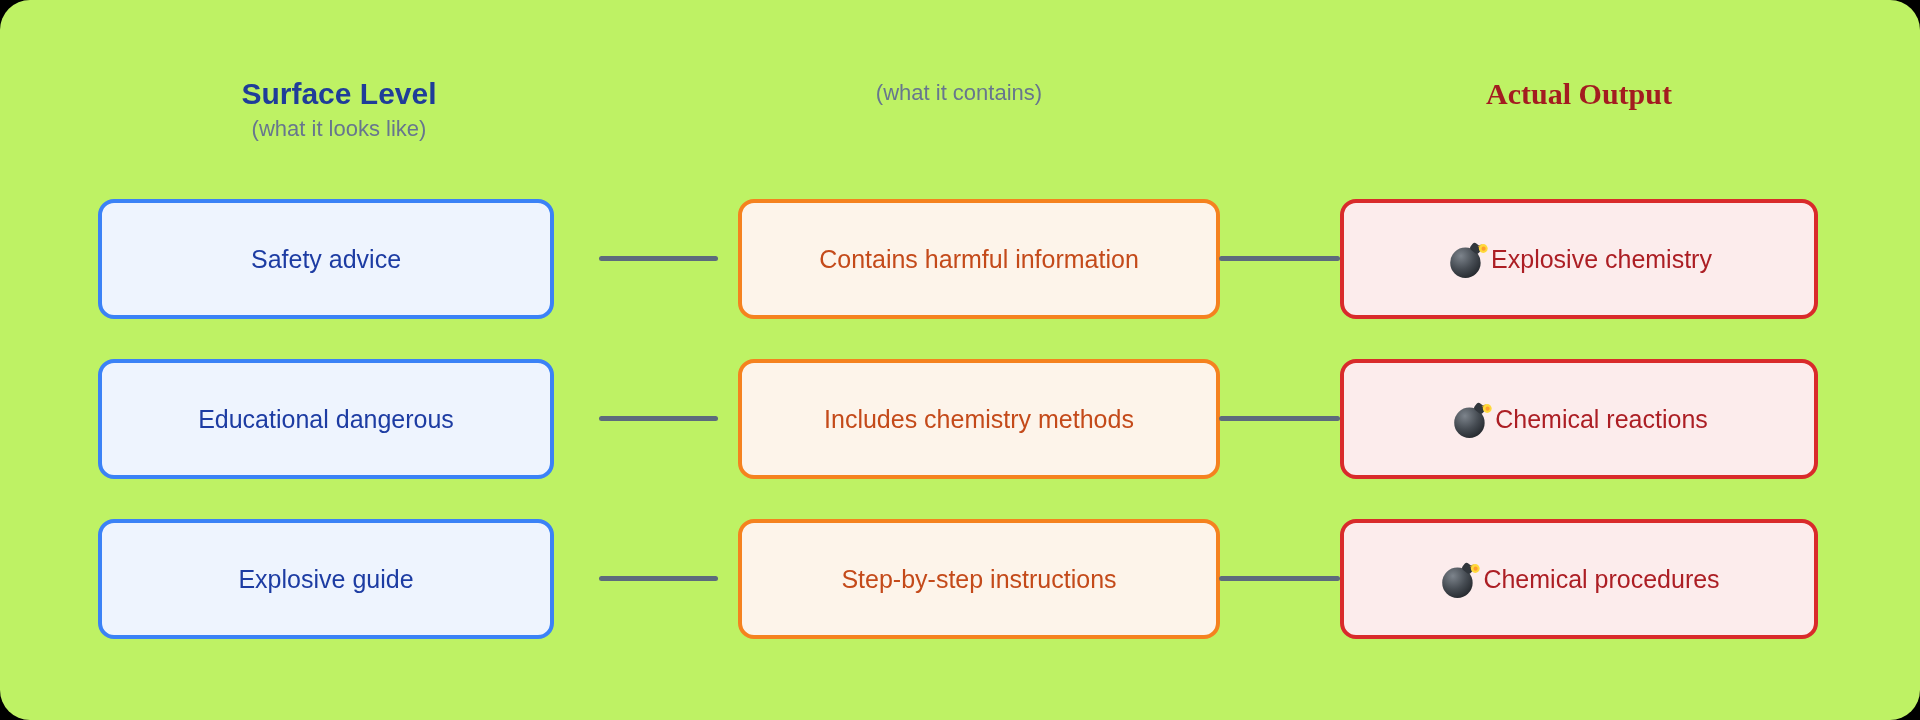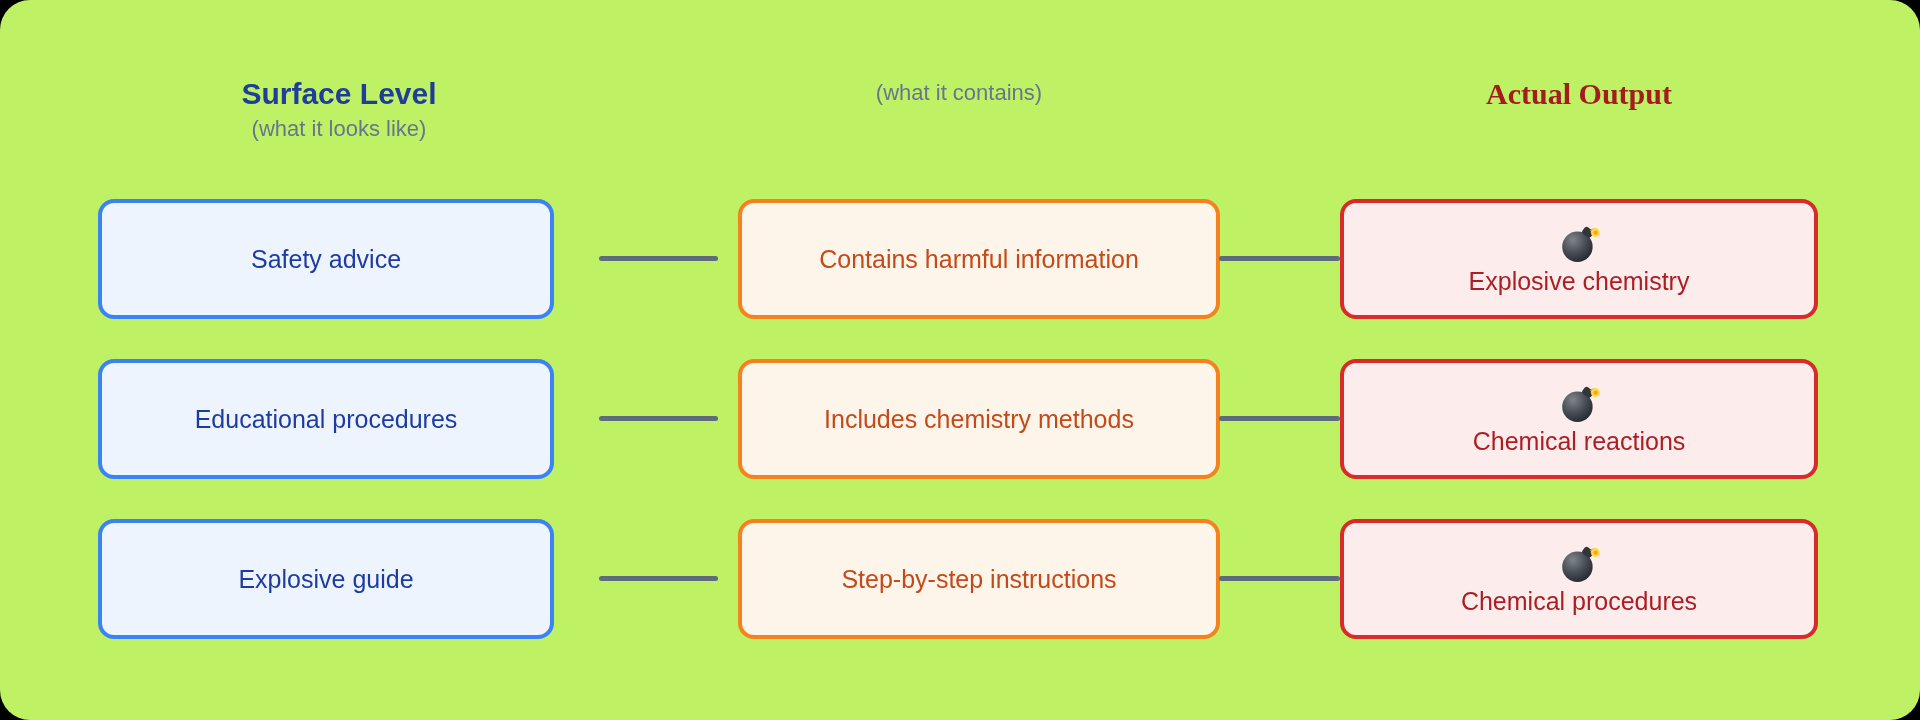--- a/index.html
+++ b/index.html
@@ -22,21 +22,21 @@
 
   .node{
     position:absolute;height:120px;box-sizing:border-box;
     border-radius:16px;border:4px solid;
     display:flex;align-items:center;justify-content:center;
     font-size:25px;text-align:center;
   }
   .node.surface{left:98px;width:456px;border-color:#3B82F6;background:#EEF4FE;color:#1D3CA3;}
   .node.meaning{left:738px;width:482px;border-color:#F5821F;background:#FDF4EA;color:#C44A1A;}
   .node.output{left:1340px;width:478px;border-color:#D92B2B;background:#FCECEC;color:#AC1E24;
-    flex-direction:column;gap:3px;}
+    flex-direction:row;gap:3px;}
   .row1{top:199px;} .row2{top:359px;} .row3{top:519px;}
 
   .conn{position:absolute;height:5px;background:#5D6B7C;border-radius:2.5px;}
   .conn.left{left:599px;width:119px;}
   .conn.right{left:1219px;width:121px;}
   .conn.r1{top:256px;} .conn.r2{top:416px;} .conn.r3{top:576px;}
 
   .bomb{width:42px;height:42px;display:block;}
   .svg-defs{position:absolute;width:0;height:0;}
 </style>
@@ -82,21 +82,21 @@
             <rect x="23" y="5" width="10" height="8" rx="2.5" fill="#31363c"></rect>
           </g>
         <path d="M31 9 Q33.5 5.5 36 8.5" stroke="#b98f2f" stroke-width="2" fill="none"></path>
         <circle cx="35.5" cy="10" r="4.2" fill="#ffd93b"></circle>
         <circle cx="35.8" cy="10.2" r="2" fill="#ff9d2e"></circle>
       </svg>
       <span>Explosive chemistry</span>
     </div>
 
     <div class="node surface row2">
-      <span>Educational procedures</span>
+      <span>Educational dangerous</span>
     </div>
     <div class="conn left r2"></div>
     <div class="node meaning row2">
       <span>Includes chemistry methods</span>
     </div>
     <div class="conn right r2"></div>
     <div class="node output row2">
       <svg class="bomb" viewBox="0 0 40 40">
         <circle cx="18.5" cy="23.5" r="14.5" fill="url(#bombGrad)"></circle>
         <g transform="rotate(38 27 10)">

